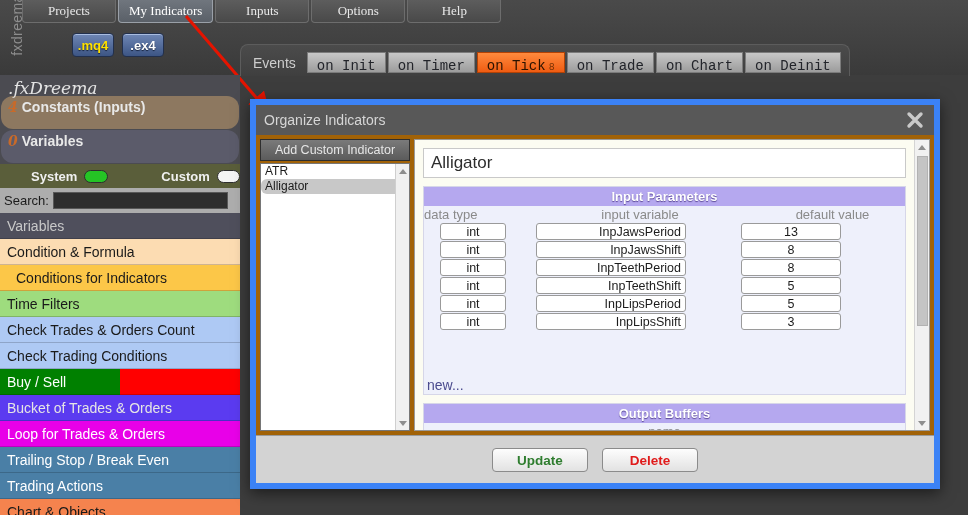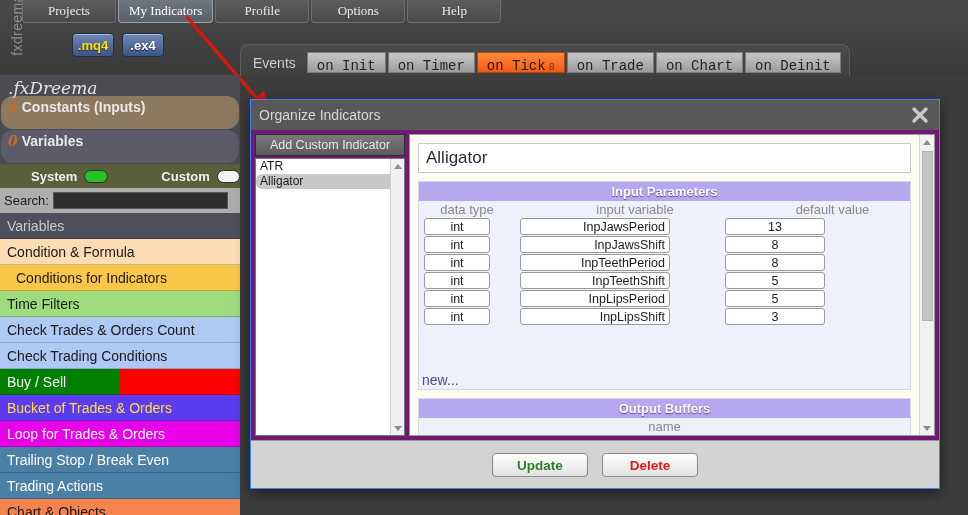--- a/index.html
+++ b/index.html
@@ -131,21 +131,21 @@
   .srow{
     height:26px; line-height:26px; padding-left:7px;
     font-size:14px; font-family:"Liberation Sans", sans-serif;
     border-bottom:1px solid rgba(0,0,0,.18);
     cursor:pointer; overflow:hidden; position:relative;
   }
 
   
   #modal{
     position:absolute; left:250px; top:99px; width:690px; height:390px;
-    background:#701a75; border:1px solid #3b82f6;
+    background:#a16207; border:6px solid #3b82f6;
     box-shadow:0 4px 14px rgba(0,0,0,.55);
   }
   #modal-title{
     height:30px; background:#585858; color:#d6d6d6;
     font-size:14px; line-height:30px; padding-left:8px;
     font-family:"Liberation Sans", sans-serif;
     position:relative;
   }
   #close-btn{
     position:absolute; right:9px; top:5px; width:20px; height:20px; cursor:pointer;
@@ -188,22 +188,22 @@
   }
   .sect{ margin-top:8px; background:#eef0fb; border:1px solid #d6d6e8; }
   .sect-hd{
     height:19px; line-height:19px; text-align:center; background:#b5a8ef;
     color:#ffffff; font-size:13px; font-weight:bold;
     text-shadow:0 1px 1px rgba(60,40,120,.75);
     font-family:"Liberation Sans", sans-serif;
   }
   .colhdr{ display:flex; font-size:13px; color:#8a8a8a; padding:1px 0 1px 0;
            font-family:"Liberation Sans", sans-serif;}
-  .c1{ width:96px; text-align:center; } .c2{ width:240px; text-align:center; } .c3{ flex:1; text-align:center; }
-  .prow{ display:flex; align-items:center; padding:0 0 1px 3px; }
+  .c1{ width:96px; } .c2{ width:240px; text-align:center; } .c3{ flex:1; text-align:center; }
+  .prow{ display:flex; align-items:center; padding:0 0 1px 14px; }
   .fld{
     height:17px; border:1px solid #9a9a9a; border-radius:3px; background:#fff;
     font-size:12.5px; color:#1c1c1c; padding:0 4px; line-height:16px;
     font-family:"Liberation Sans", sans-serif;
     text-align:right;
   }
   .fld.type{ width:66px; margin-left:2px; text-align:center; }
   .fld.var{ width:150px; margin-left:30px; }
   .fld.val{ width:100px; margin-left:55px; text-align:center; }
   .newlink{ font-size:14px; color:#4b4b8e; padding:1px 0 1px 3px; cursor:pointer;
@@ -231,21 +231,21 @@
   #btn-delete{ color:#e01b1b; }
 </style>
 </head>
 <body>
 
 <div id="topbar">
   <div id="vertical-brand">fxdreema</div>
   <div id="maintabs">
       <div class="mtab">Projects</div>
       <div class="mtab active">My Indicators</div>
-      <div class="mtab">Profile</div>
+      <div class="mtab">Inputs</div>
       <div class="mtab">Options</div>
       <div class="mtab">Help</div>
     </div>
   <div class="filebtn" id="btn-mq4">.mq4</div>
   <div class="filebtn" id="btn-ex4">.ex4</div>
 
   <div id="events-wrap">
     <div id="events-label">Events</div>
   <div class="etab"><span>on Init</span></div>
       <div class="etab"><span>on Timer</span></div>
@@ -289,21 +289,21 @@
   </div>
 
   <div id="sidebar-items">
       <div class="srow" style="background: rgb(79, 79, 92); color: rgb(201, 201, 201);">Variables</div>
       <div class="srow" style="background: rgb(252, 220, 178); color: rgb(26, 26, 26);">Condition &amp; Formula</div>
       <div class="srow" style="background: rgb(252, 199, 72); color: rgb(26, 26, 26); padding-left: 16px;">Conditions for Indicators</div>
       <div class="srow" style="background: rgb(158, 220, 126); color: rgb(26, 26, 26);">Time Filters</div>
       <div class="srow" style="background: rgb(174, 201, 244); color: rgb(26, 26, 26);">Check Trades &amp; Orders Count</div>
       <div class="srow" style="background: rgb(174, 201, 244); color: rgb(26, 26, 26);">Check Trading Conditions</div>
       <div class="srow" style="background: linear-gradient(to right, rgb(0, 128, 0) 0%, rgb(0, 128, 0) 50%, rgb(255, 0, 0) 50%, rgb(255, 0, 0) 100%); color: rgb(255, 255, 255);">Buy / Sell</div>
-      <div class="srow" style="background: rgb(91, 59, 240); color: #fde047;">Bucket of Trades &amp; Orders</div>
+      <div class="srow" style="background: rgb(91, 59, 240); color: #e5e5e5;">Bucket of Trades &amp; Orders</div>
       <div class="srow" style="background: rgb(232, 0, 232); color: rgb(255, 255, 255);">Loop for Trades &amp; Orders</div>
       <div class="srow" style="background: rgb(74, 127, 166); color: rgb(255, 255, 255);">Trailing Stop / Break Even</div>
       <div class="srow" style="background: rgb(74, 127, 166); color: rgb(255, 255, 255);">Trading Actions</div>
       <div class="srow" style="background: rgb(245, 131, 78); color: rgb(26, 26, 26);">Chart &amp; Objects</div>
     </div>
 </div>
 
 <div id="modal">
   <div id="modal-title">
     <span>Organize Indicators</span>

